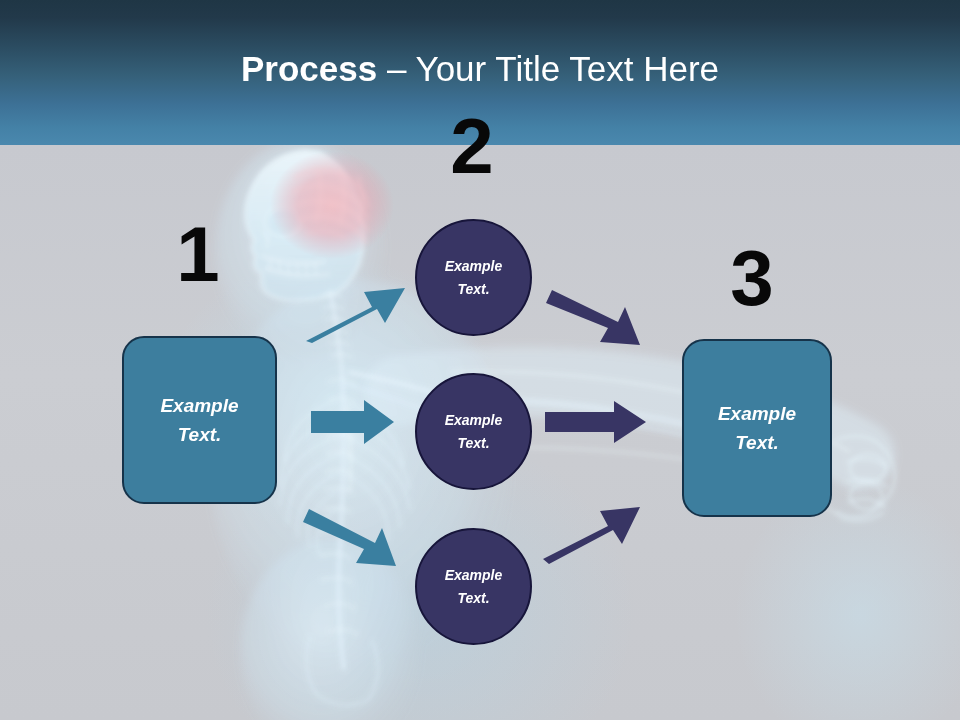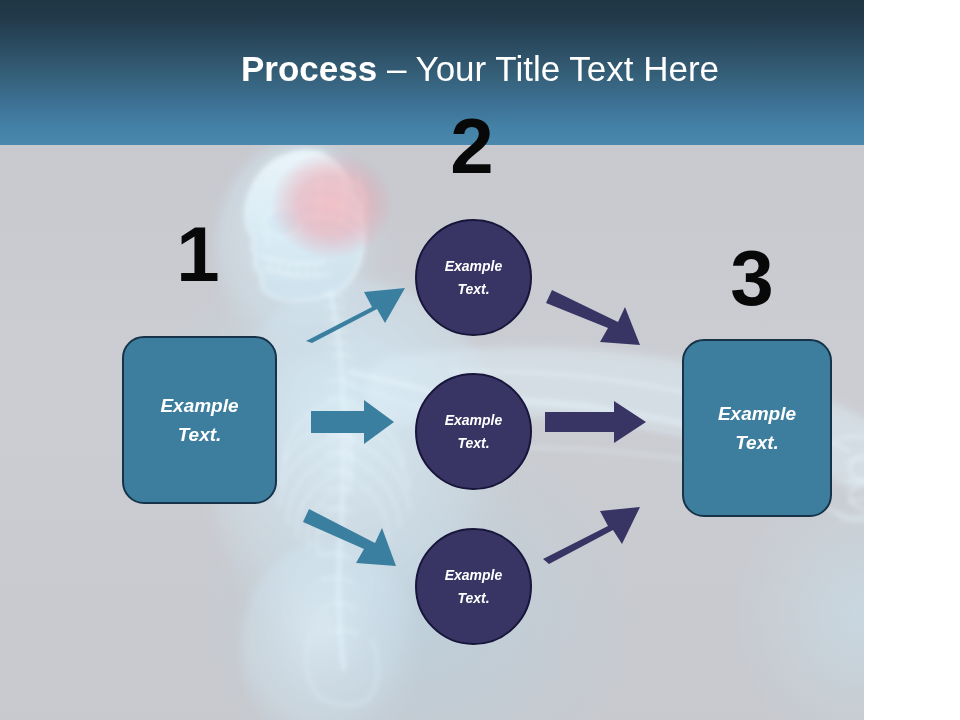--- a/index.html
+++ b/index.html
@@ -2,21 +2,21 @@
 <html><head>
 <meta charset="utf-8">
 <style>
   html, body {
     margin: 0;
     padding: 0;
     background: #ffffff;
   }
   #slide {
     position: relative;
-    width: 864px;
+    width: 960px;
     height: 720px;
     overflow: hidden;
     background: #c9cbd0;
     font-family: "Liberation Sans", sans-serif;
   }
 
   
   #bg-art {
     position: absolute;
     left: 0; top: 0;

